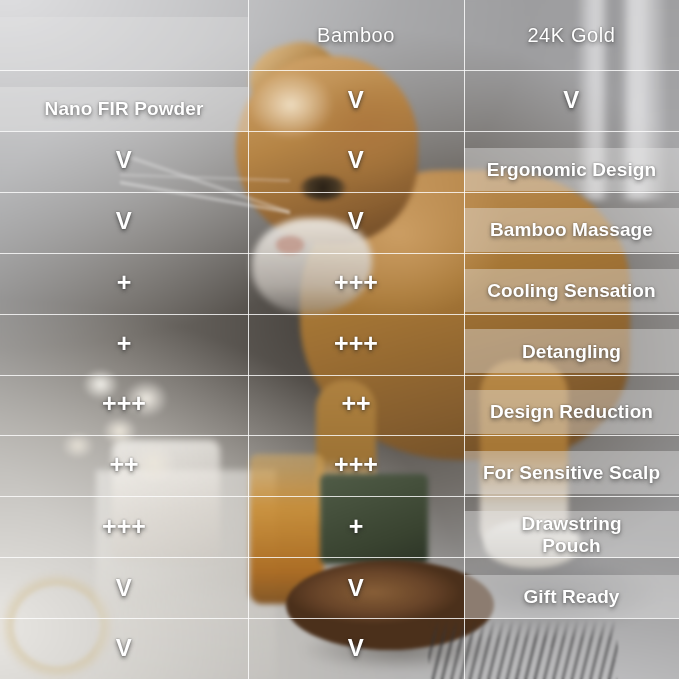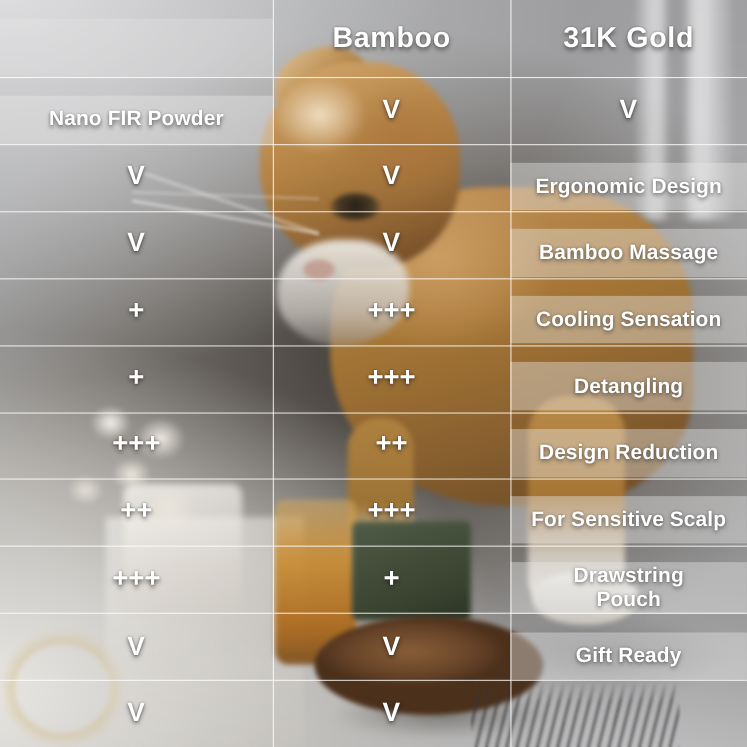--- a/index.html
+++ b/index.html
@@ -236,22 +236,22 @@
   }
   .vline.v1{ left:248px; }
   .vline.v2{ left:464px; }
   .hline{
     position:absolute; left:0; right:0; height:1px;
     background:rgba(255,255,255,.80);
     pointer-events:none;
   }
 
   .hdr-text{
-    font-size:26px;
-    font-weight:700;
+    font-size:20px;
+    font-weight:400;
     letter-spacing:.6px;
     text-shadow:0 2px 4px rgba(40,40,40,.55), 0 0 2px rgba(0,0,0,.35);
   }
   .feat-text{
     font-size:19px;
     font-weight:700;
     letter-spacing:.1px;
     text-shadow:0 2px 4px rgba(40,40,40,.55), 0 0 2px rgba(0,0,0,.3);
     white-space:pre-line;
   }
@@ -298,21 +298,21 @@
     <div class="bg-soften"></div>
   </div>
 
   <div class="table">
 
     <div class="cell col-label head"></div>
     <div class="cell">
       <span class="hdr-text">Bamboo</span>
     </div>
     <div class="cell">
-      <span class="hdr-text">31K Gold</span>
+      <span class="hdr-text">24K Gold</span>
     </div>
 
     <div class="cell col-label">
       <span class="feat-text">Nano FIR Powder</span>
     </div>
     <div class="cell">
       <span class="mark-text">V</span>
     </div>
     <div class="cell">
       <span class="mark-text">V</span>

